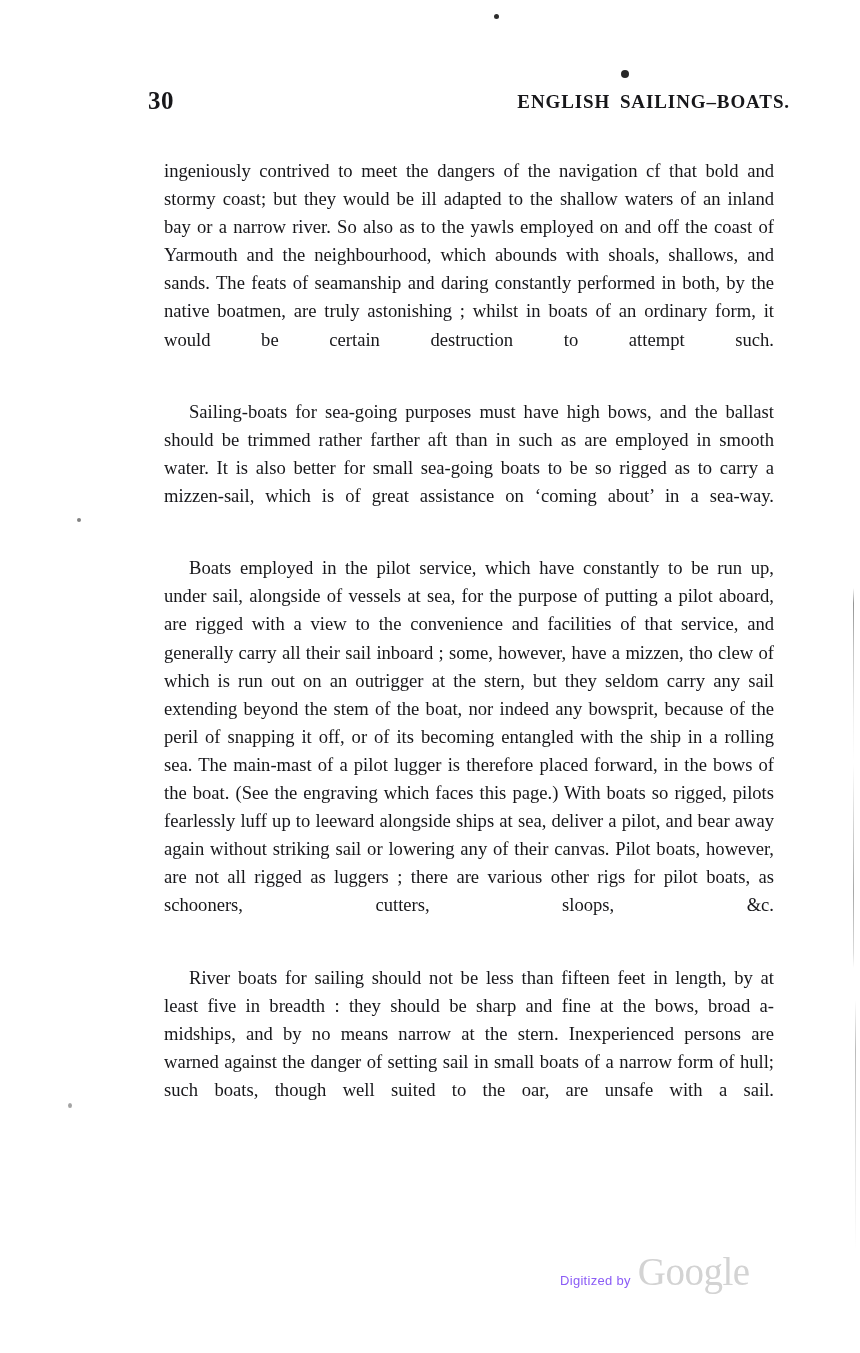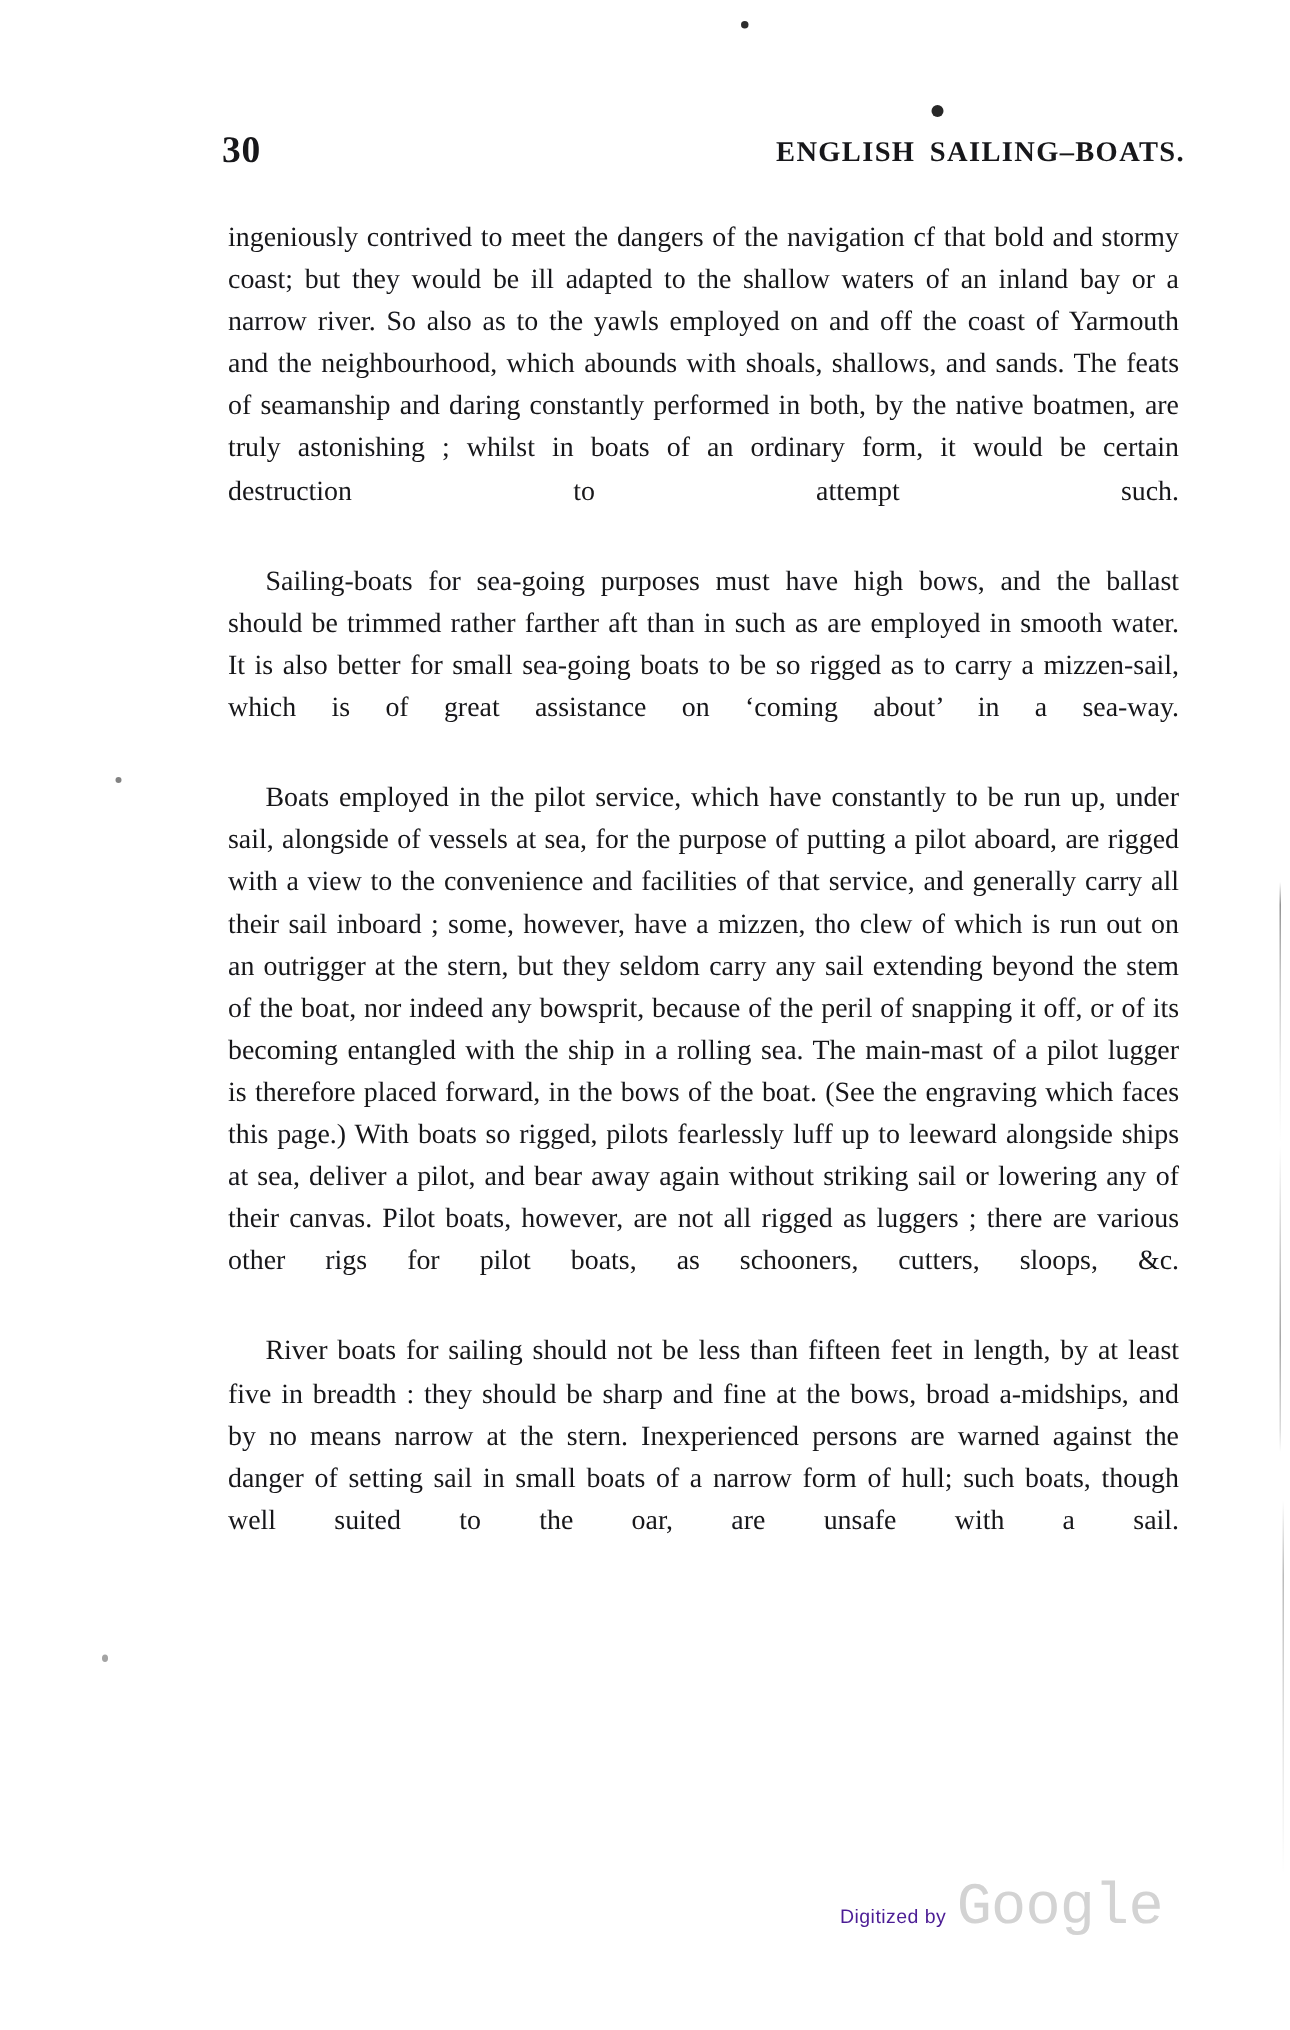--- a/index.html
+++ b/index.html
@@ -96,21 +96,21 @@
   }
 
   
   .body-block {
     position: absolute;
     left: 148px;
     top: 141px;
     width: 642px;
   }
   .para {
-    margin: 4px;
+    margin: 16px;
     font-size: 18.6px;
     line-height: 28.1px;
     text-align: justify;
     text-justify: inter-word;
     -webkit-hyphens: none;
     hyphens: none;
     word-spacing: .5px;
     text-indent: 25px;
   }
   .para.continuation { text-indent: 0; }
@@ -129,25 +129,25 @@
     top: 1252px;
     display: flex;
     align-items: baseline;
     gap: 7px;
     user-select: none;
     pointer-events: none;
   }
   .wm-digitized {
     font-family: "Liberation Sans", "DejaVu Sans", sans-serif;
     font-size: 13px;
-    color: #4c1d95;
+    color: #8b5cf6;
     letter-spacing: .3px;
   }
   .wm-google {
-    font-family: Liberation Mono, monospace;
+    font-family: Liberation Serif, serif;
     font-size: 39px;
     color: #d3d3d3;
     letter-spacing: -.5px;
     line-height: 40px;
   }
 </style>
 </head>
 <body>
 
 <div class="page">

